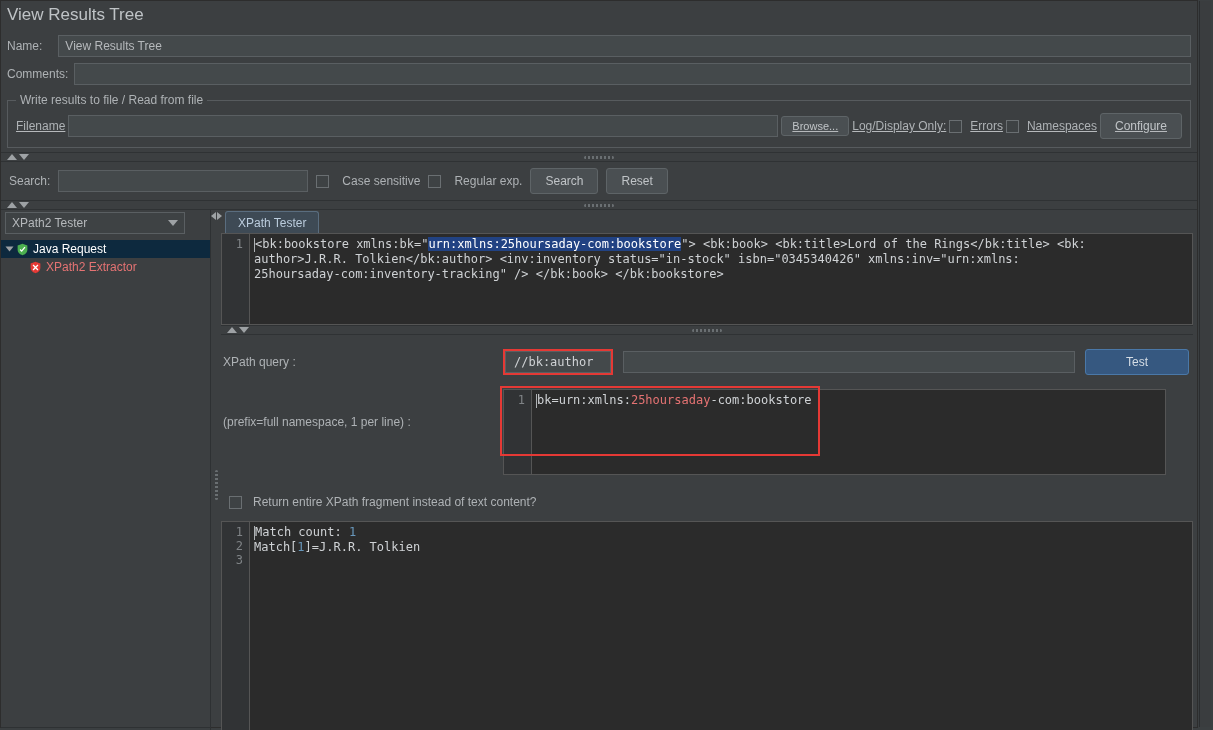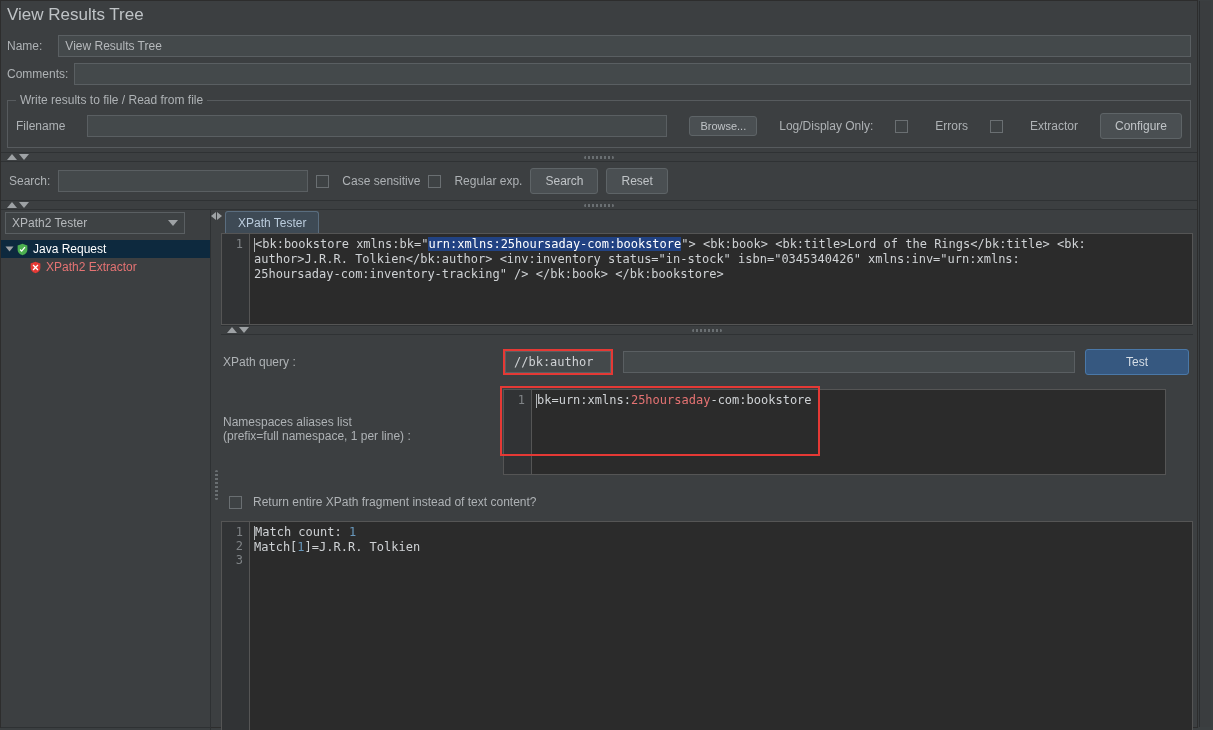--- a/index.html
+++ b/index.html
@@ -62,29 +62,29 @@
     <input class="textinput" style="flex: 1 1 0%;" value="View Results Tree">
   </div>
 
   <div class="row" style="padding:4px 6px; gap:6px;">
     <span class="label">Comments:</span>
     <input class="textinput" style="flex: 1 1 0%;">
   </div>
 
   <fieldset class="grp">
     <legend>Write results to file / Read from file</legend>
-    <div class="row" style="gap:22px;">
+    <div class="row" style="gap:3px;text-decoration:underline;">
       <span class="label">Filename</span>
       <input class="textinput" style="flex: 1 1 0%;">
       <button class="btn small">Browse...</button>
       <span class="label">Log/Display Only:</span>
       <span class="checkbox"></span>
       <span class="label">Errors</span>
       <span class="checkbox"></span>
-      <span class="label">Extractor</span>
+      <span class="label">Namespaces</span>
       <button class="btn">Configure</button>
     </div>
   </fieldset>
 
   <div class="fold-bar">
     <span class="fold-arrows">
         <span class="tri-up"></span>
         <span class="tri-down"></span>
       </span>
     <span class="grip"></span>
@@ -180,21 +180,20 @@
         <span class="label" style="width:270px">XPath query :</span>
         <div class="redbox" style="padding:0;">
           <input class="textinput mono" style="width: 106px; color: rgb(207, 210, 213); background: rgb(68, 73, 75); padding-left: 8px;" value="//bk:author">
         </div>
         <input class="textinput" style="flex: 1 1 0%; min-width: 40px;">
         <button class="btn primary" style="width:104px">Test</button>
       </div>
 
       <div class="row" style="padding:4px 8px 6px 2px; gap:10px; align-items:flex-start;">
         <div class="lbl-block" style="width:270px; padding-top:26px;">
-          <span>Namespaces aliases list</span>
           <span>(prefix=full namespace, 1 per line) :</span>
         </div>
         <div style="position:relative;">
           <div class="redbox" style="position:absolute; left:-3px; top:-3px; width:320px; height:70px; pointer-events:none;"></div>
           <div class="editor mono" style="height:86px; width:663px;">
             <div class="gutter">
                 <div>1</div>
               </div>
             <div class="code">
               <span class="cursor"></span><span>bk=urn:xmlns:</span><span class="kw-red">25hoursaday</span><span>-com:bookstore</span>

